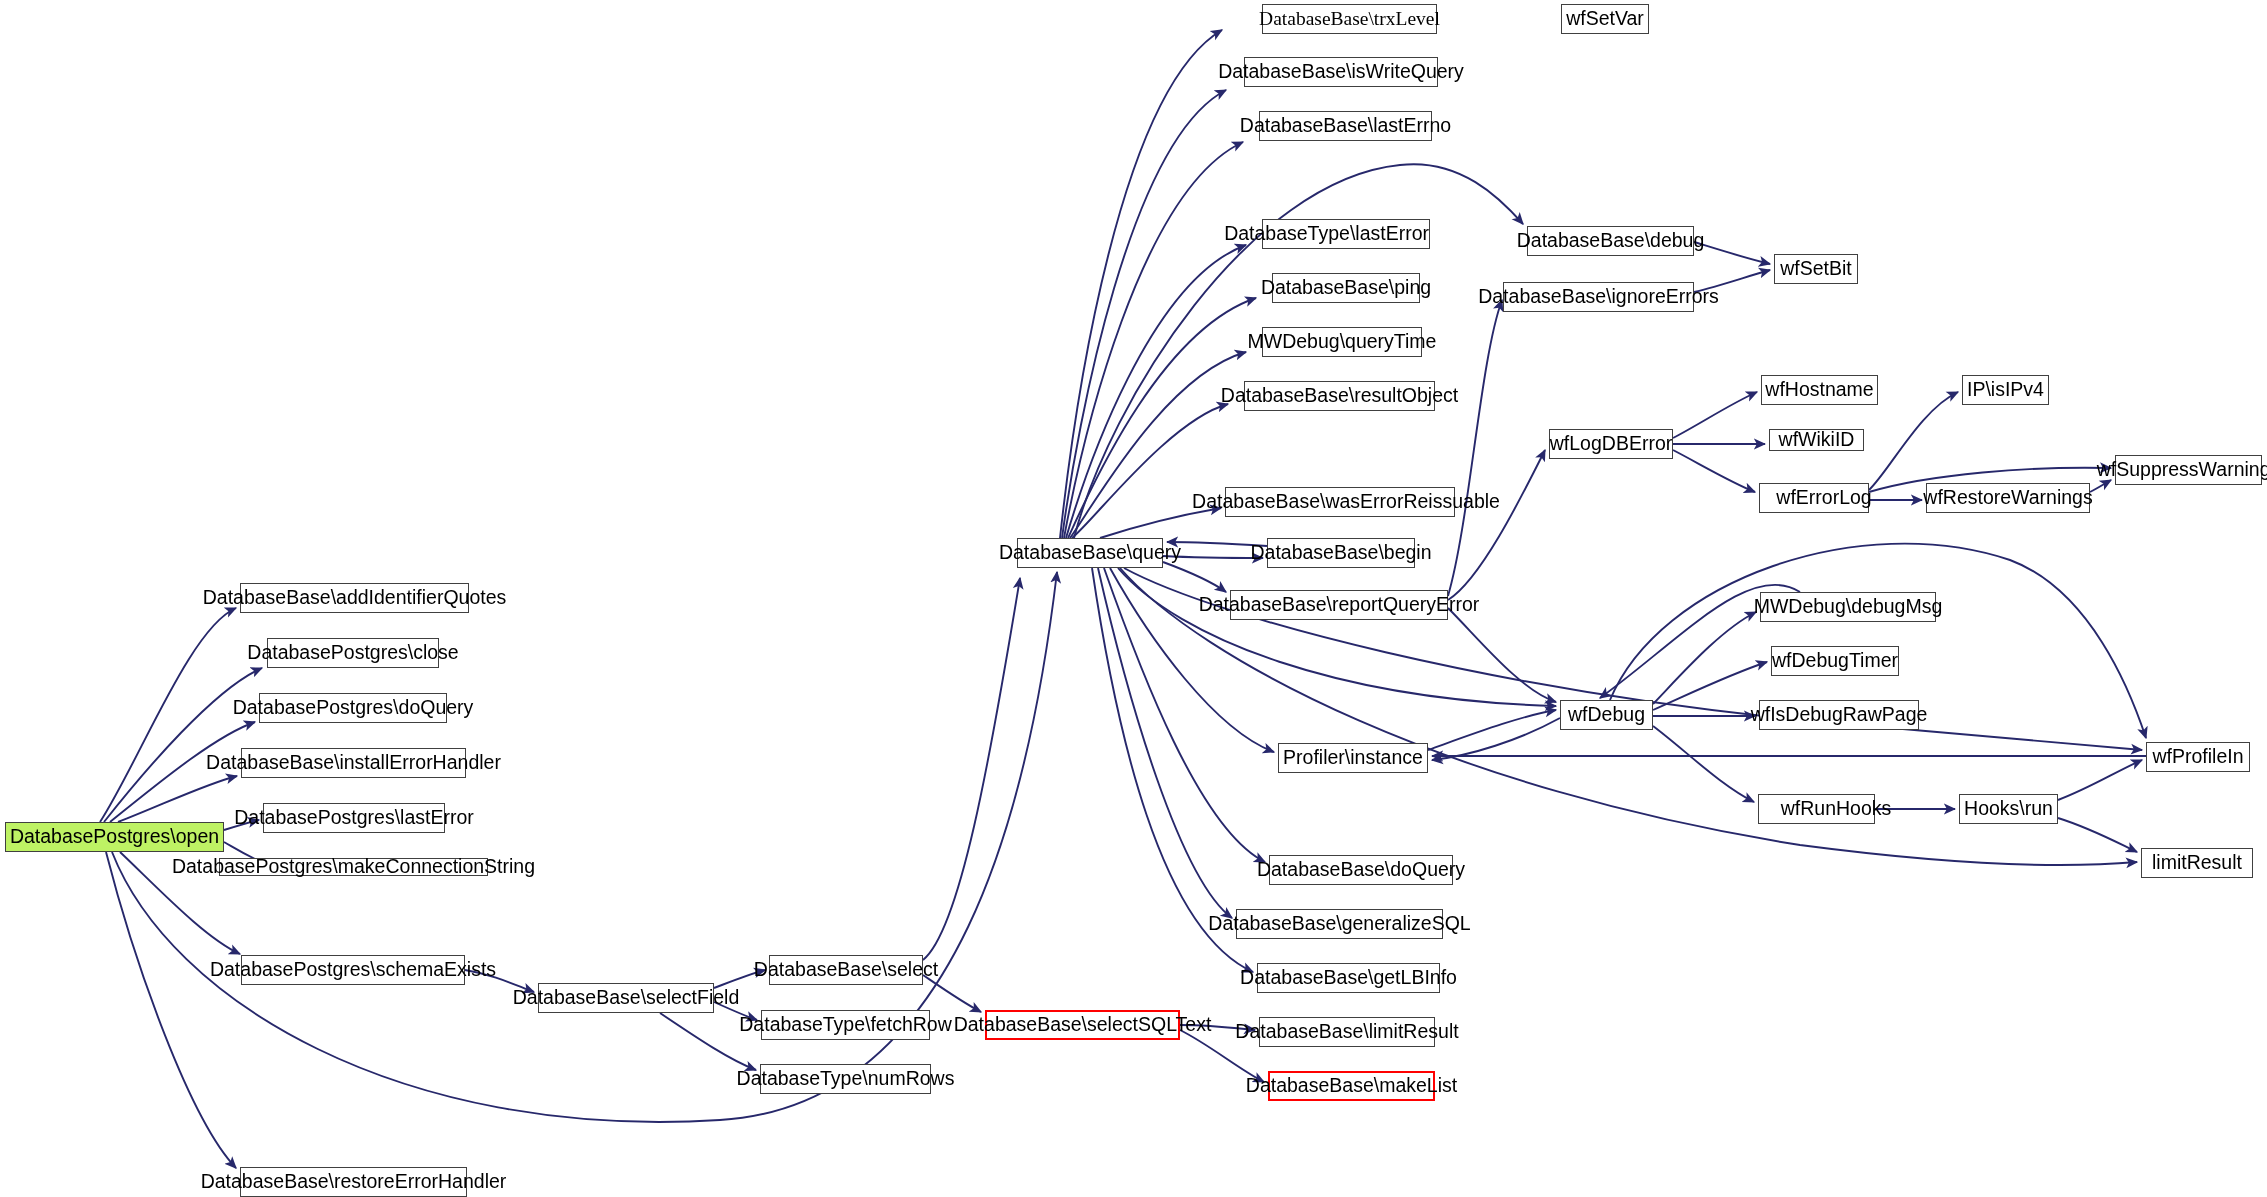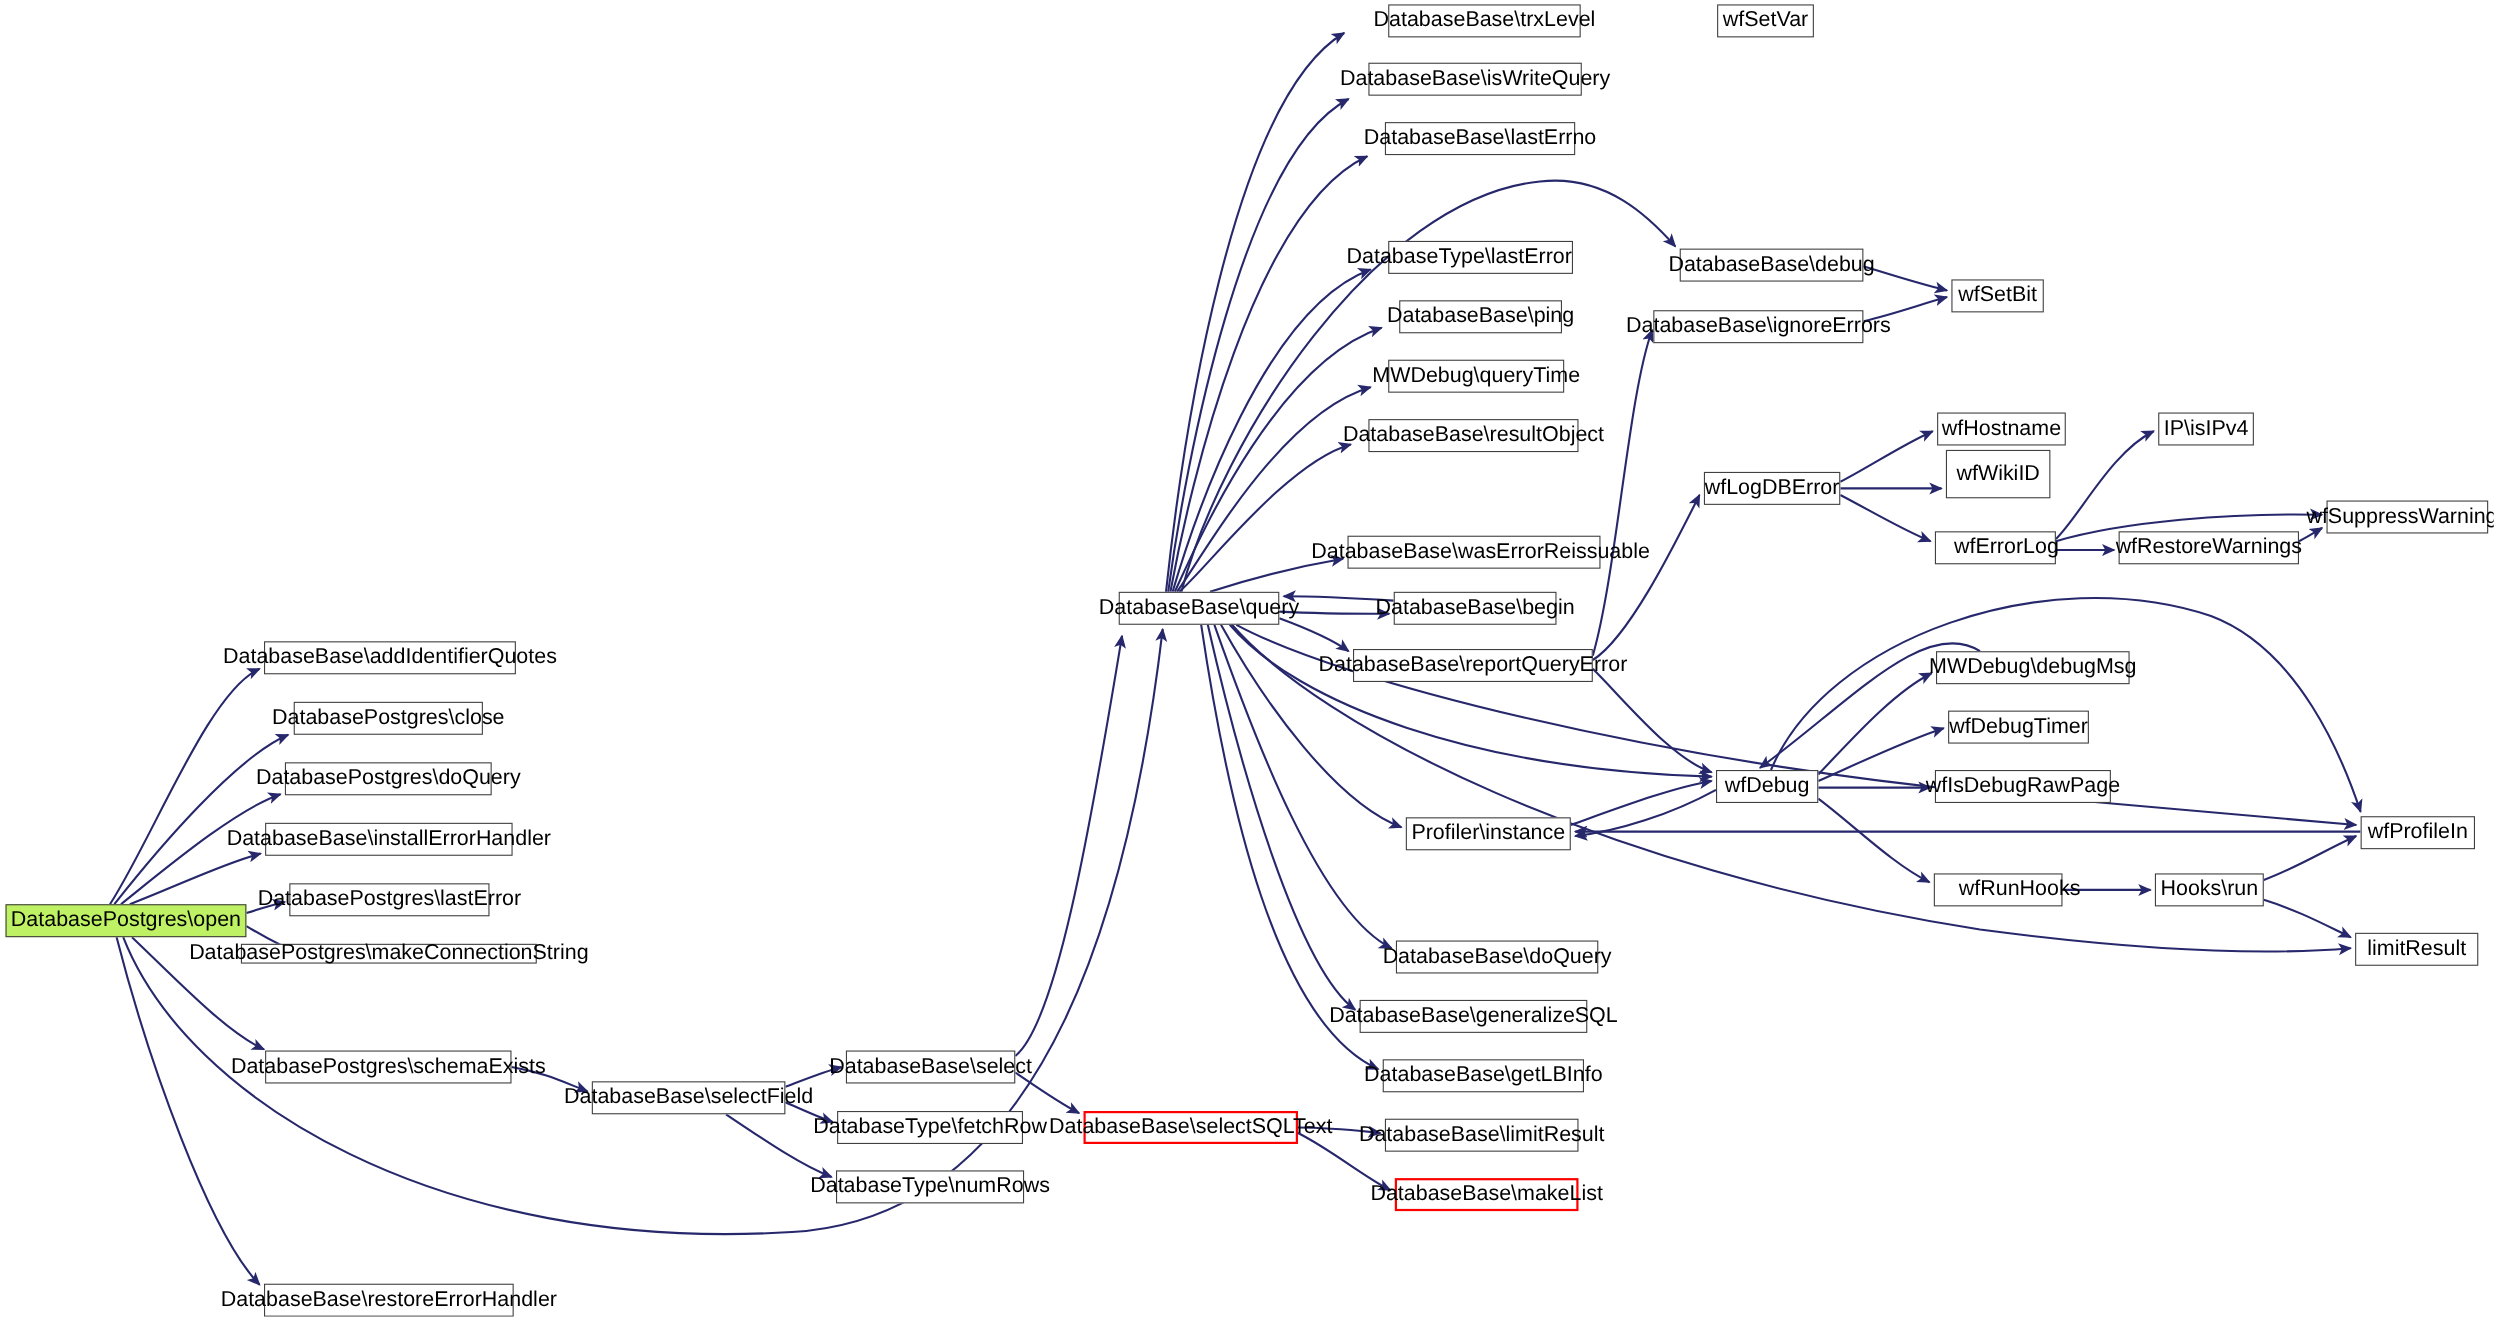--- a/index.html
+++ b/index.html
@@ -125,21 +125,21 @@
       </div>
       <div class="node" style="left: 760px; top: 1064px; width: 171px; height: 30px;">
         <span>DatabaseType\numRows</span>
       </div>
       <div class="node hot" style="left: 985px; top: 1010px; width: 195px; height: 30px;">
         <span>DatabaseBase\selectSQLText</span>
       </div>
       <div class="node" style="left: 1017px; top: 538px; width: 146px; height: 30px;">
         <span>DatabaseBase\query</span>
       </div>
-      <div class="node" style="left: 1262px; top: 4px; width: 175px; height: 30px;">
+      <div class="node" style="left: 1262px; top: 4px; width: 175px; height: 30px; font-family: Liberation Serif, serif;">
         <span>DatabaseBase\trxLevel</span>
       </div>
       <div class="node" style="left: 1561px; top: 4px; width: 88px; height: 30px;">
         <span>wfSetVar</span>
       </div>
       <div class="node" style="left: 1244px; top: 57px; width: 194px; height: 30px;">
         <span>DatabaseBase\isWriteQuery</span>
       </div>
       <div class="node" style="left: 1259px; top: 111px; width: 173px; height: 30px;">
         <span>DatabaseBase\lastErrno</span>
@@ -173,21 +173,21 @@
       </div>
       <div class="node" style="left: 1774px; top: 254px; width: 84px; height: 30px;">
         <span>wfSetBit</span>
       </div>
       <div class="node" style="left: 1549px; top: 429px; width: 124px; height: 30px;">
         <span>wfLogDBError</span>
       </div>
       <div class="node" style="left: 1761px; top: 375px; width: 117px; height: 30px;">
         <span>wfHostname</span>
       </div>
-      <div class="node" style="left: 1769px; top: 409px; width: 95px; height: 44px;">
+      <div class="node" style="left: 1769px; top: 429px; width: 95px; height: 22px;">
         <span>wfWikiID</span>
       </div>
       <div class="node" style="left: 1759px; top: 483px; width: 110px; height: 30px; padding-left: 20px;">
         <span>wfErrorLog</span>
       </div>
       <div class="node" style="left: 1962px; top: 375px; width: 87px; height: 30px;">
         <span>IP\isIPv4</span>
       </div>
       <div class="node" style="left: 1926px; top: 483px; width: 164px; height: 30px;">
         <span>wfRestoreWarnings</span>

